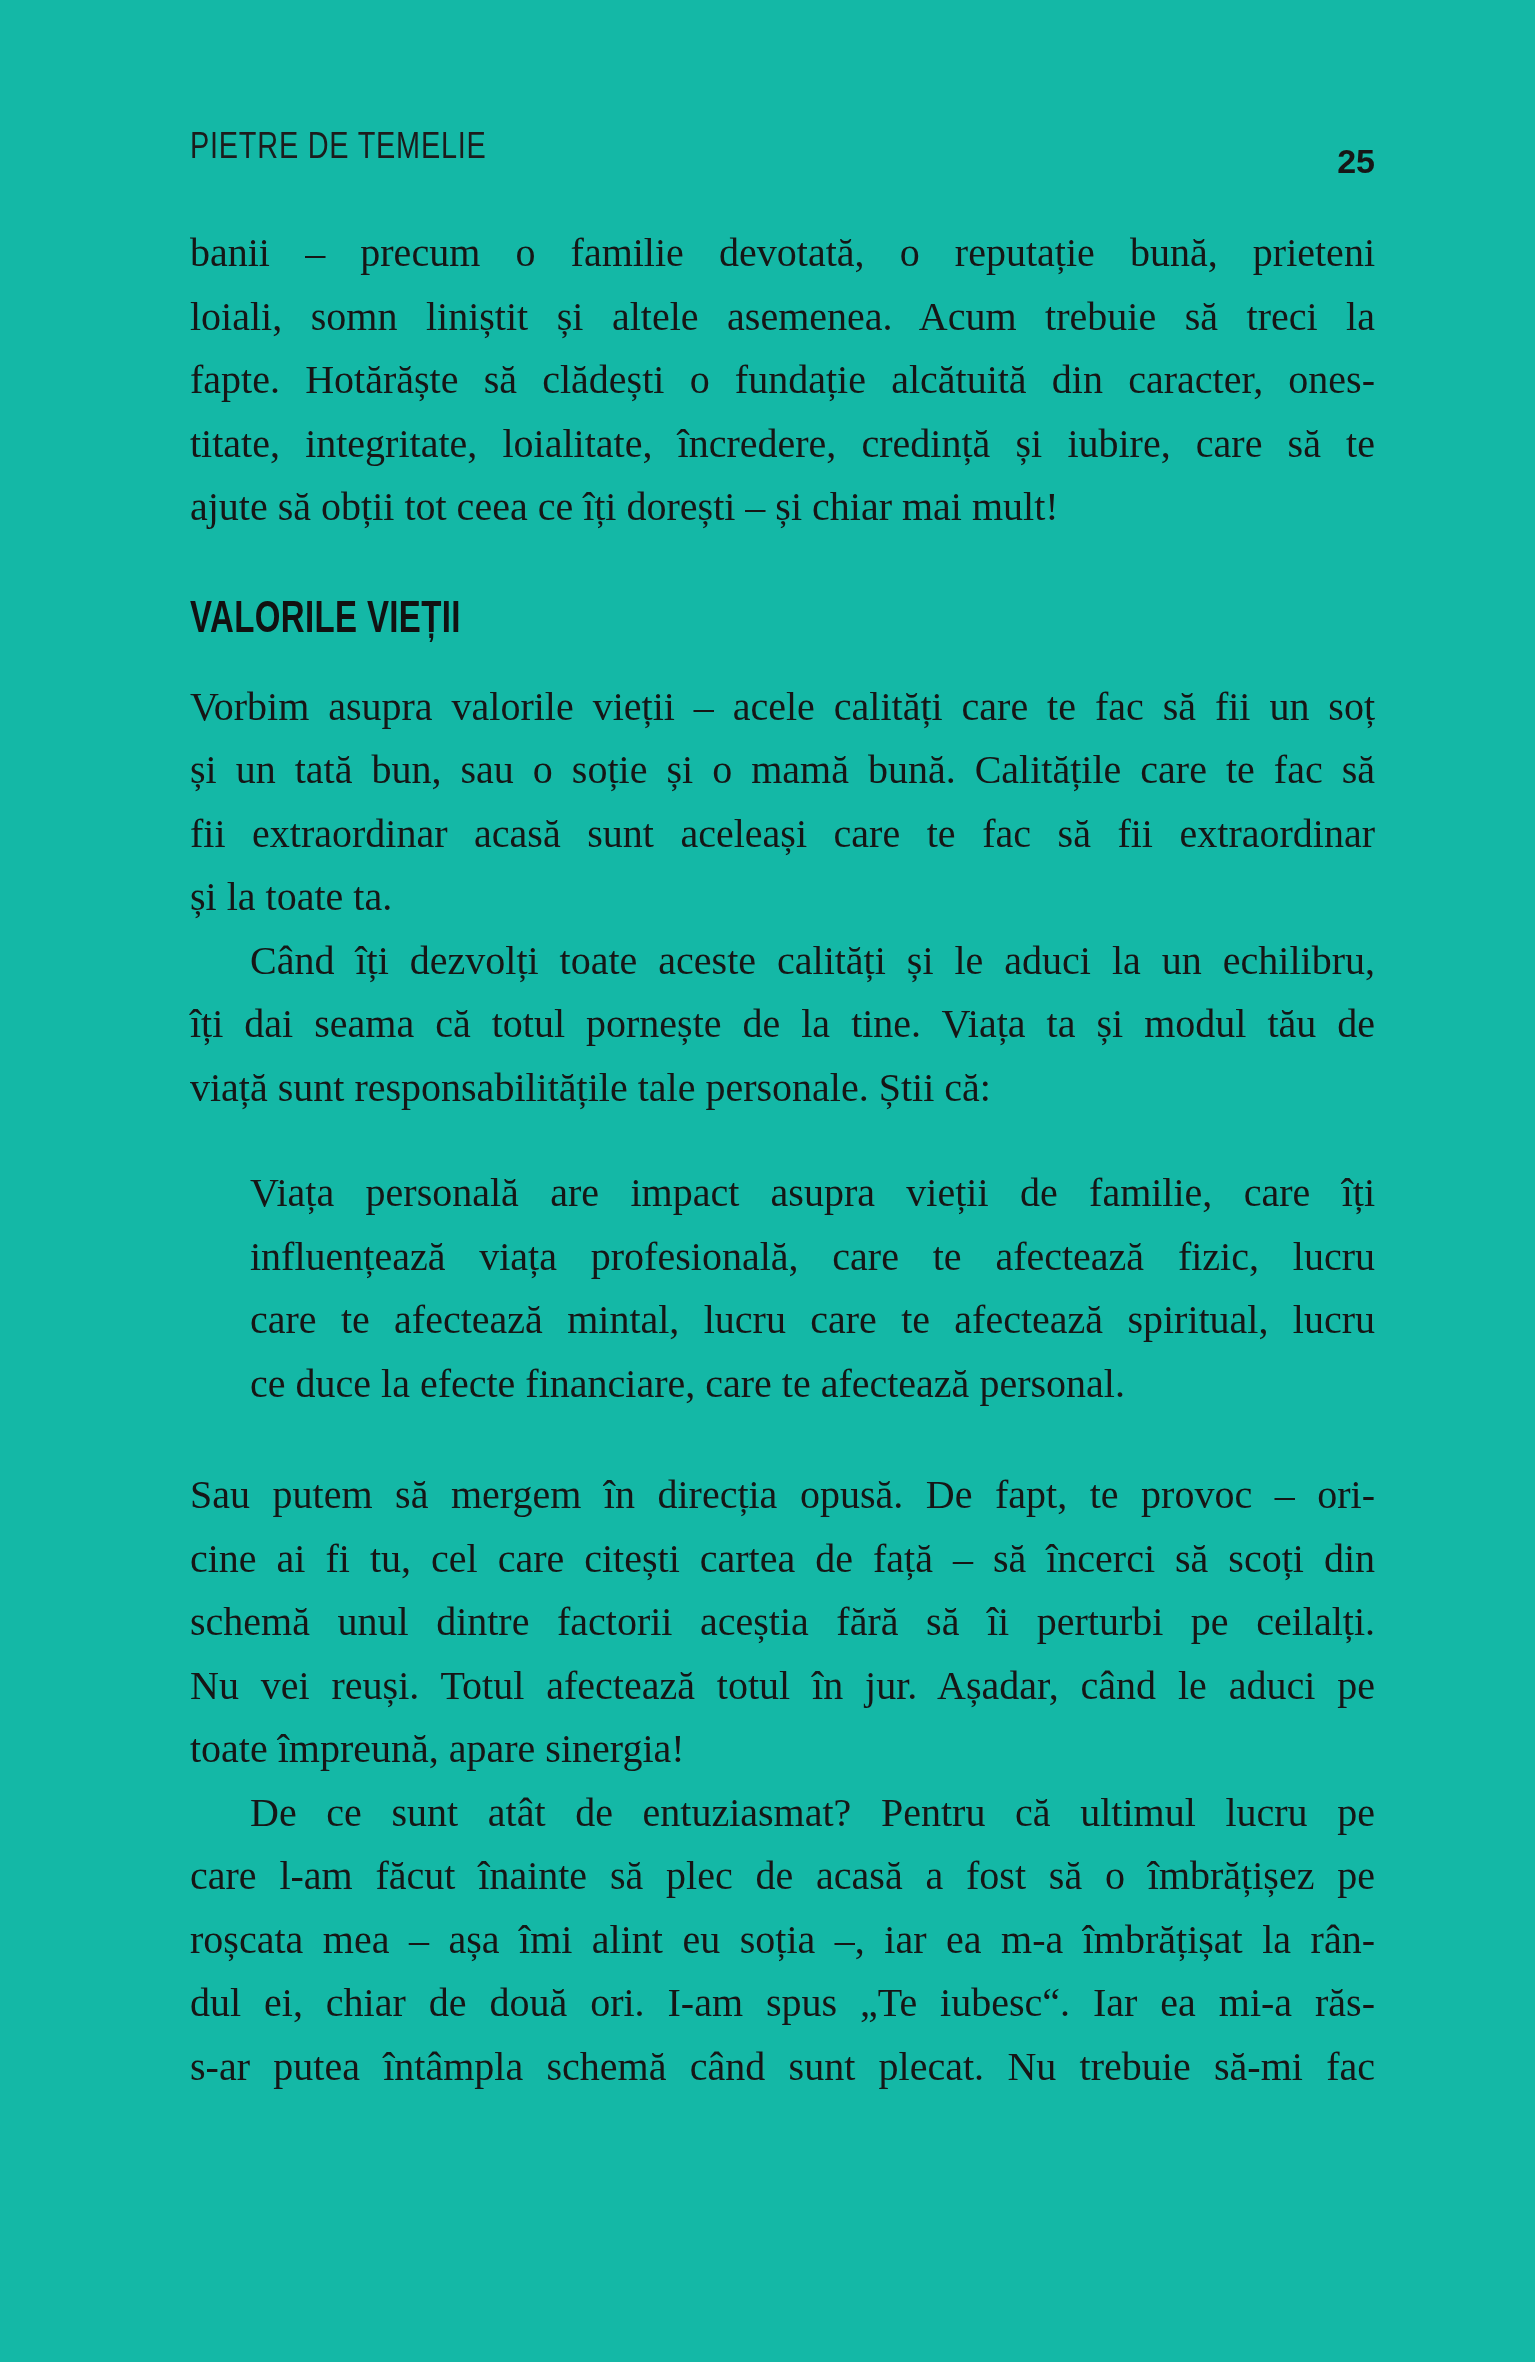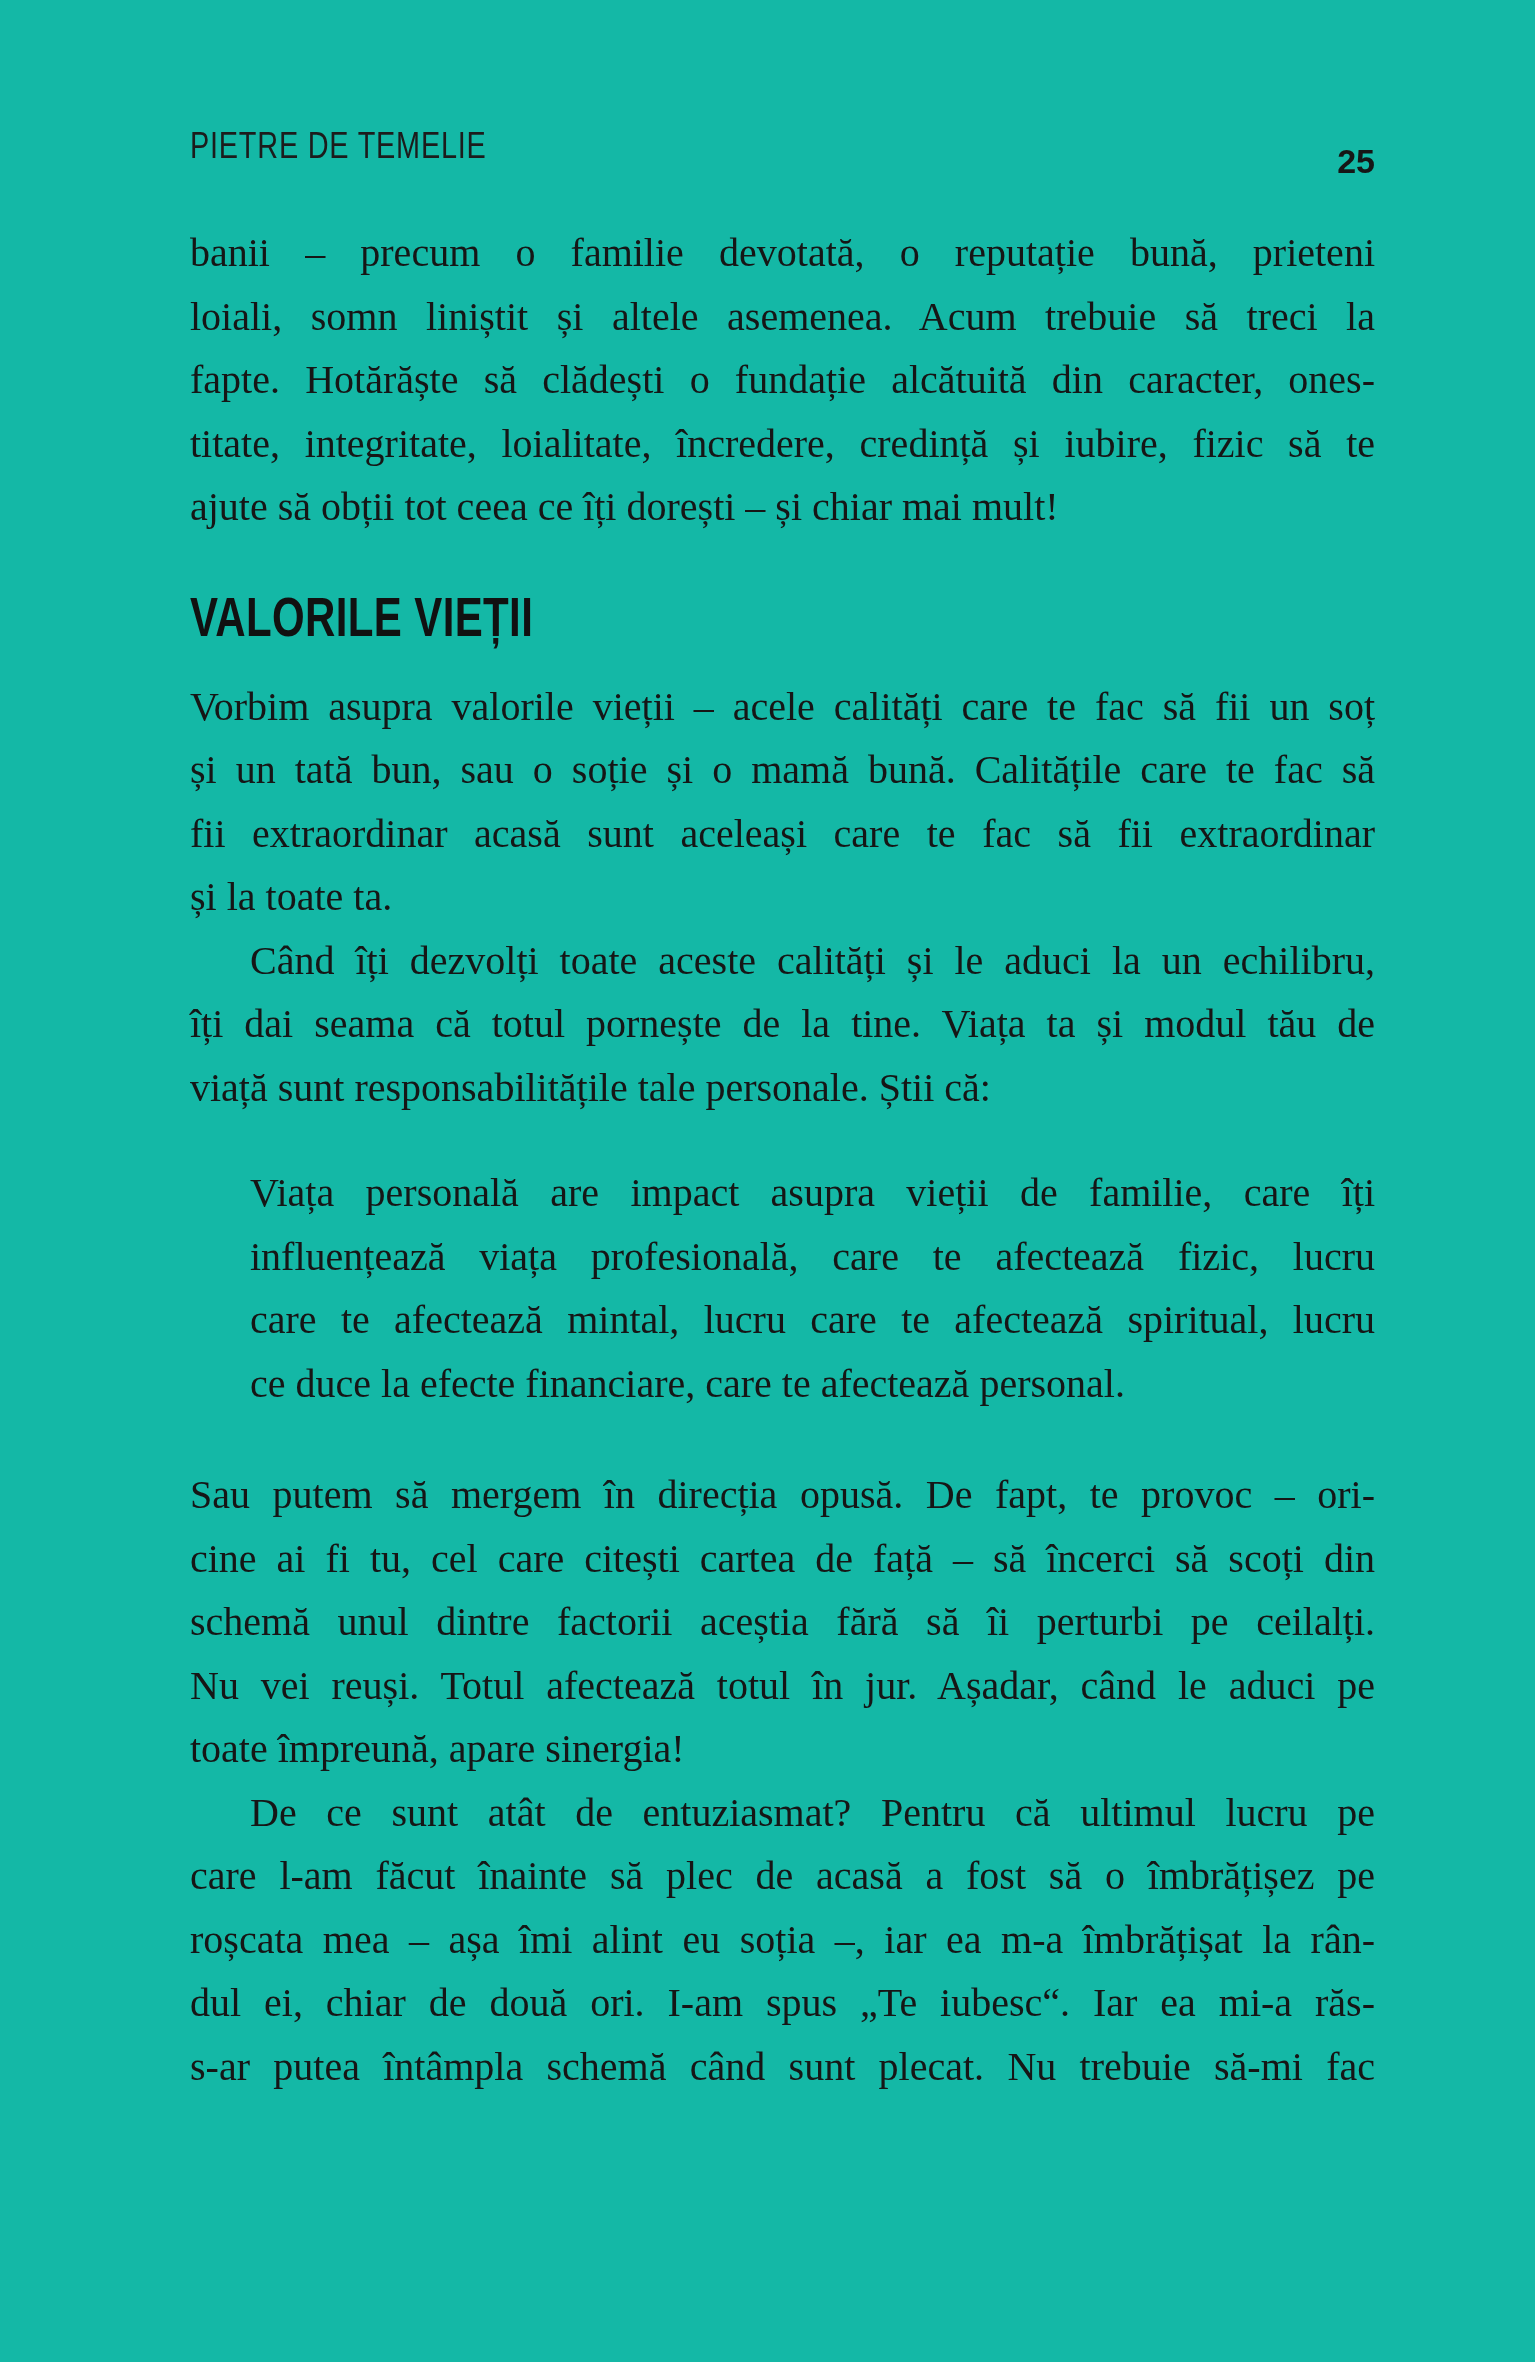--- a/index.html
+++ b/index.html
@@ -66,21 +66,21 @@
   }
   .ln.j {
     text-align-last: justify;
   }
   .para.indent .ln:first-child {
     text-indent: 60px;
   }
   h2.heading {
     margin: 38px 0 18px 0;
     font-family: "Liberation Sans", sans-serif;
-    font-size: 56px;
+    font-size: 44px;
     font-weight: 700;
     line-height: 80px;
     color: #111111;
     white-space: nowrap;
   }
   h2.heading .cond {
     display: inline-block;
     transform: scaleX(0.75);
     transform-origin: 0 50%;
     letter-spacing: 0.5px;
@@ -96,21 +96,21 @@
 <div class="page">
   <div class="runhead">
     <span class="cond">PIETRE DE TEMELIE</span>
   </div>
   <div class="pagenum">25</div>
   <div id="content">
       <div class="para">
         <div class="ln j">banii – precum o familie devotată, o reputație bună, prieteni</div>
         <div class="ln j">loiali, somn liniștit și altele asemenea. Acum trebuie să treci la</div>
         <div class="ln j">fapte. Hotărăște să clădești o fundație alcătuită din caracter, ones-</div>
-        <div class="ln j">titate, integritate, loialitate, încredere, credință și iubire, fizic să te</div>
+        <div class="ln j">titate, integritate, loialitate, încredere, credință și iubire, care să te</div>
         <div class="ln">ajute să obții tot ceea ce îți dorești – și chiar mai mult!</div>
       </div>
       <h2 class="heading"><span class="cond">VALORILE VIEȚII</span></h2>
       <div class="para">
         <div class="ln j">Vorbim asupra valorile vieții – acele calități care te fac să fii un soț</div>
         <div class="ln j">și un tată bun, sau o soție și o mamă bună. Calitățile care te fac să</div>
         <div class="ln j">fii extraordinar acasă sunt aceleași care te fac să fii extraordinar</div>
         <div class="ln">și la toate ta.</div>
       </div>
       <div class="para indent">

